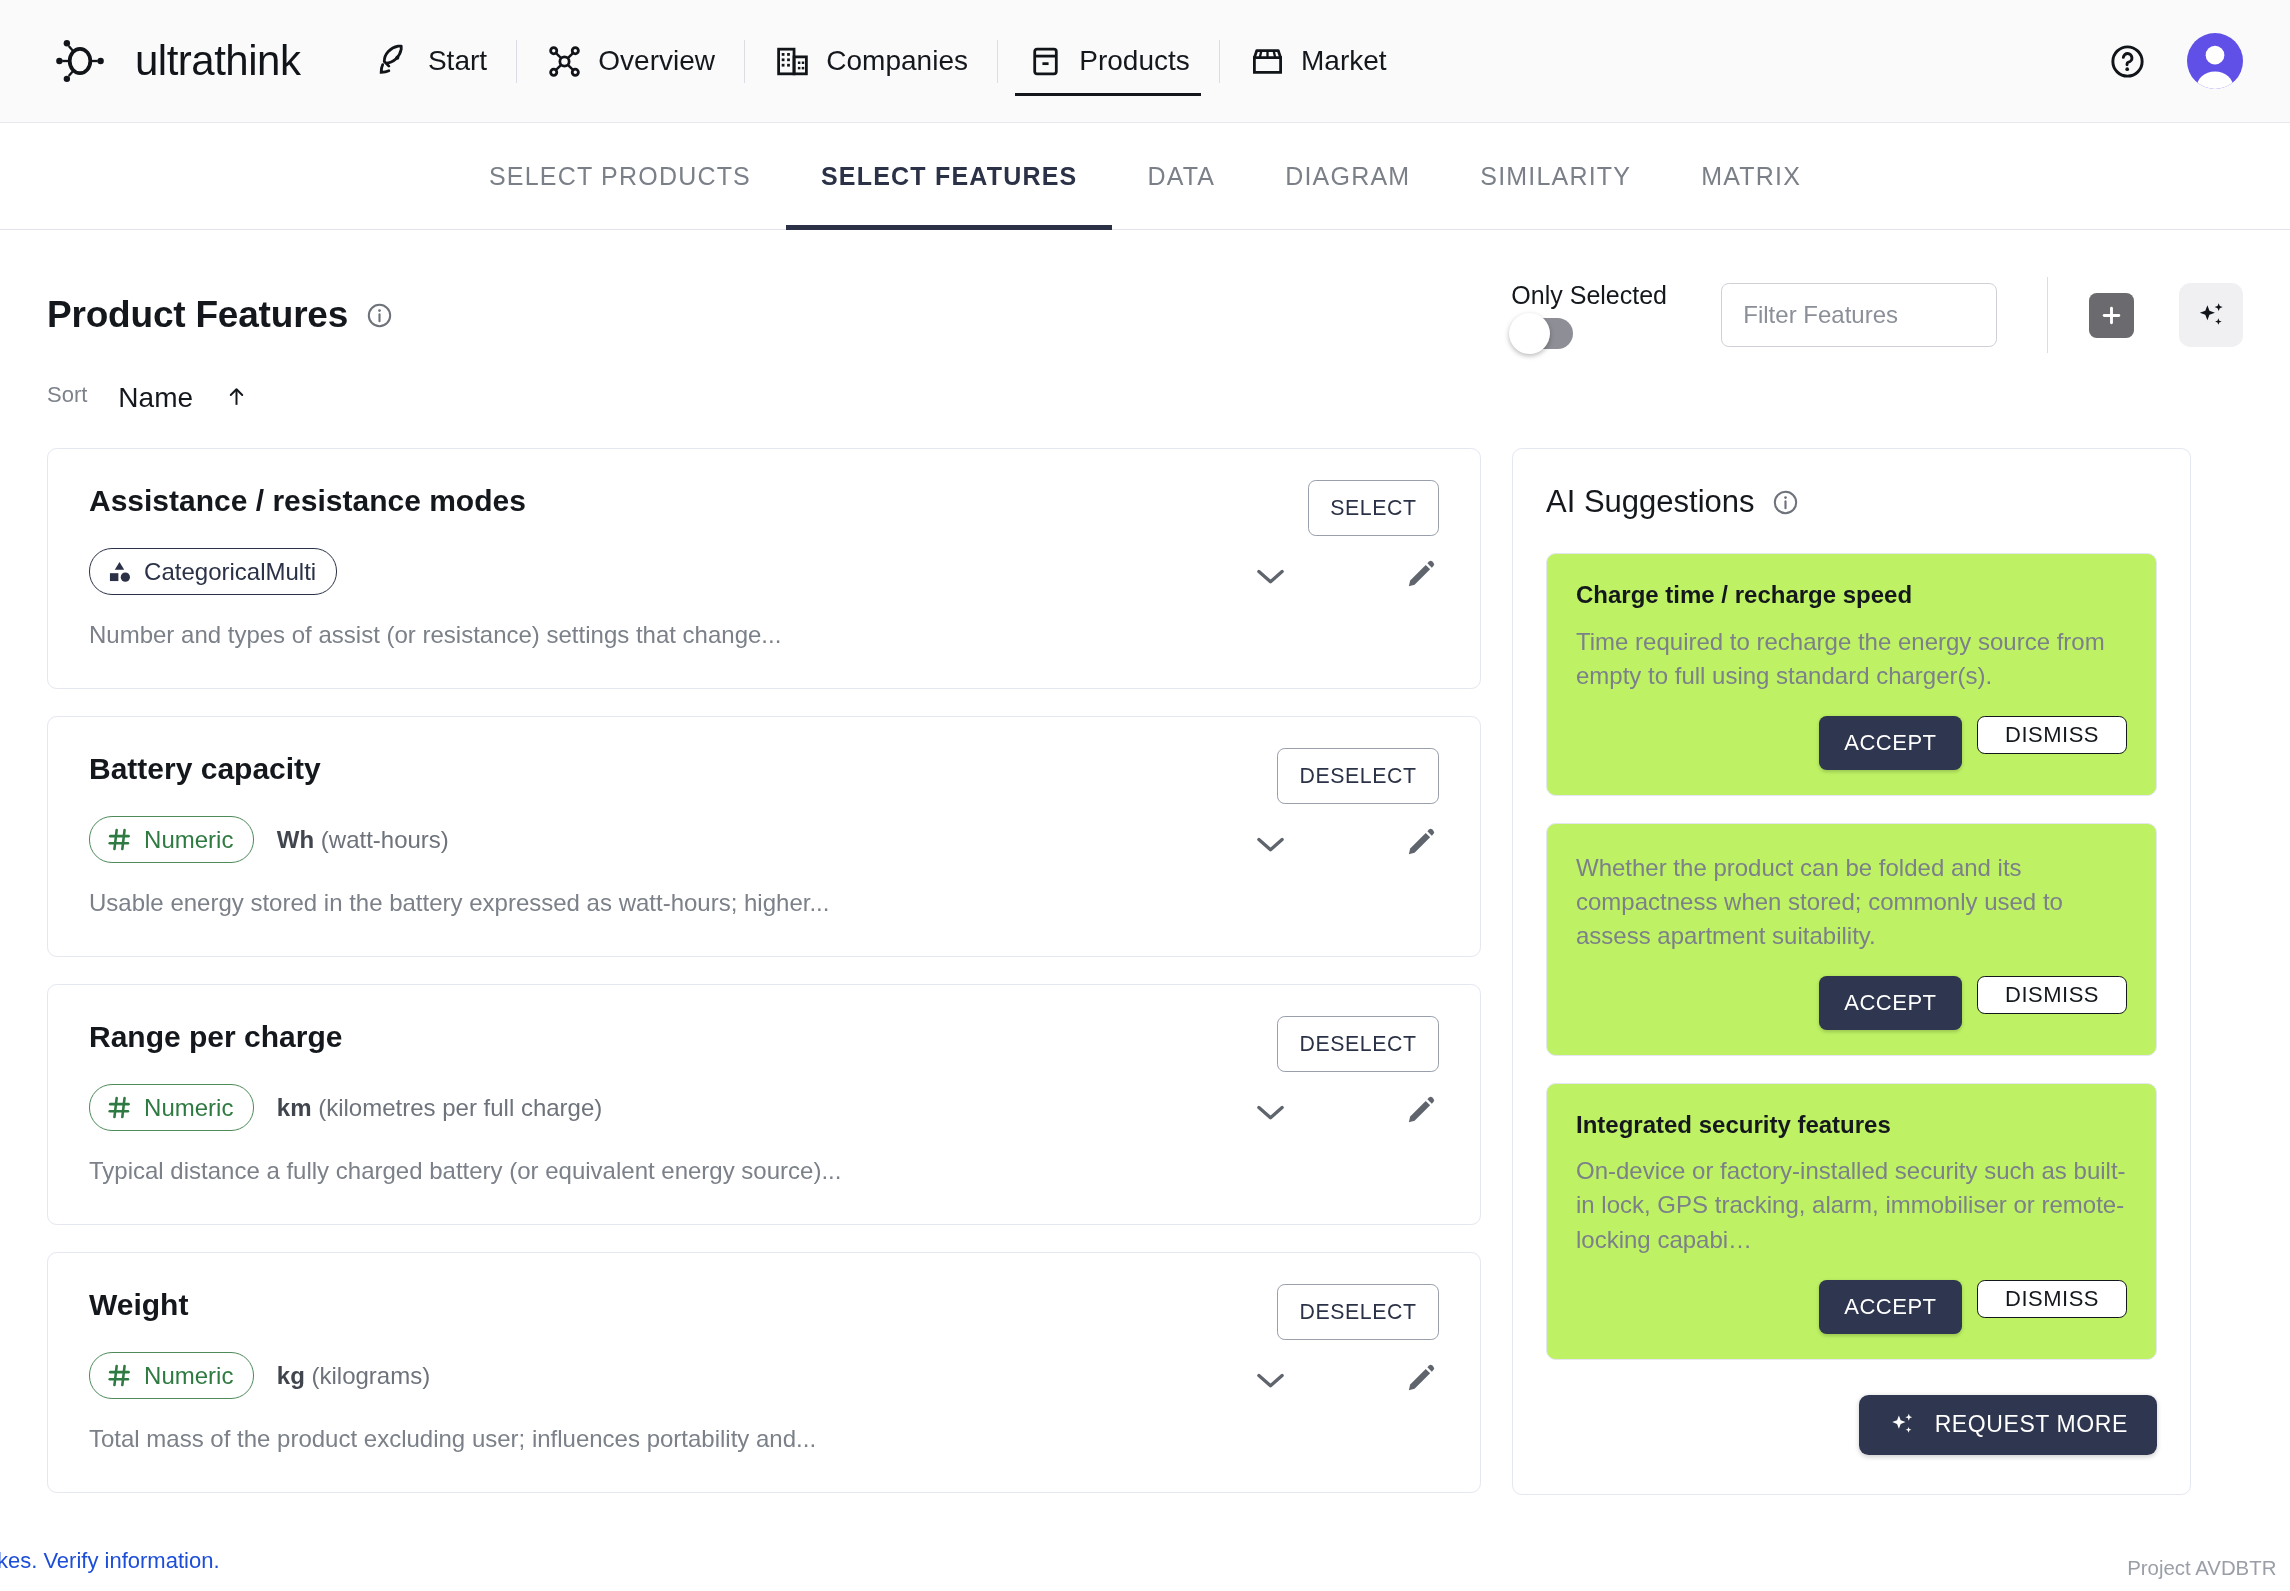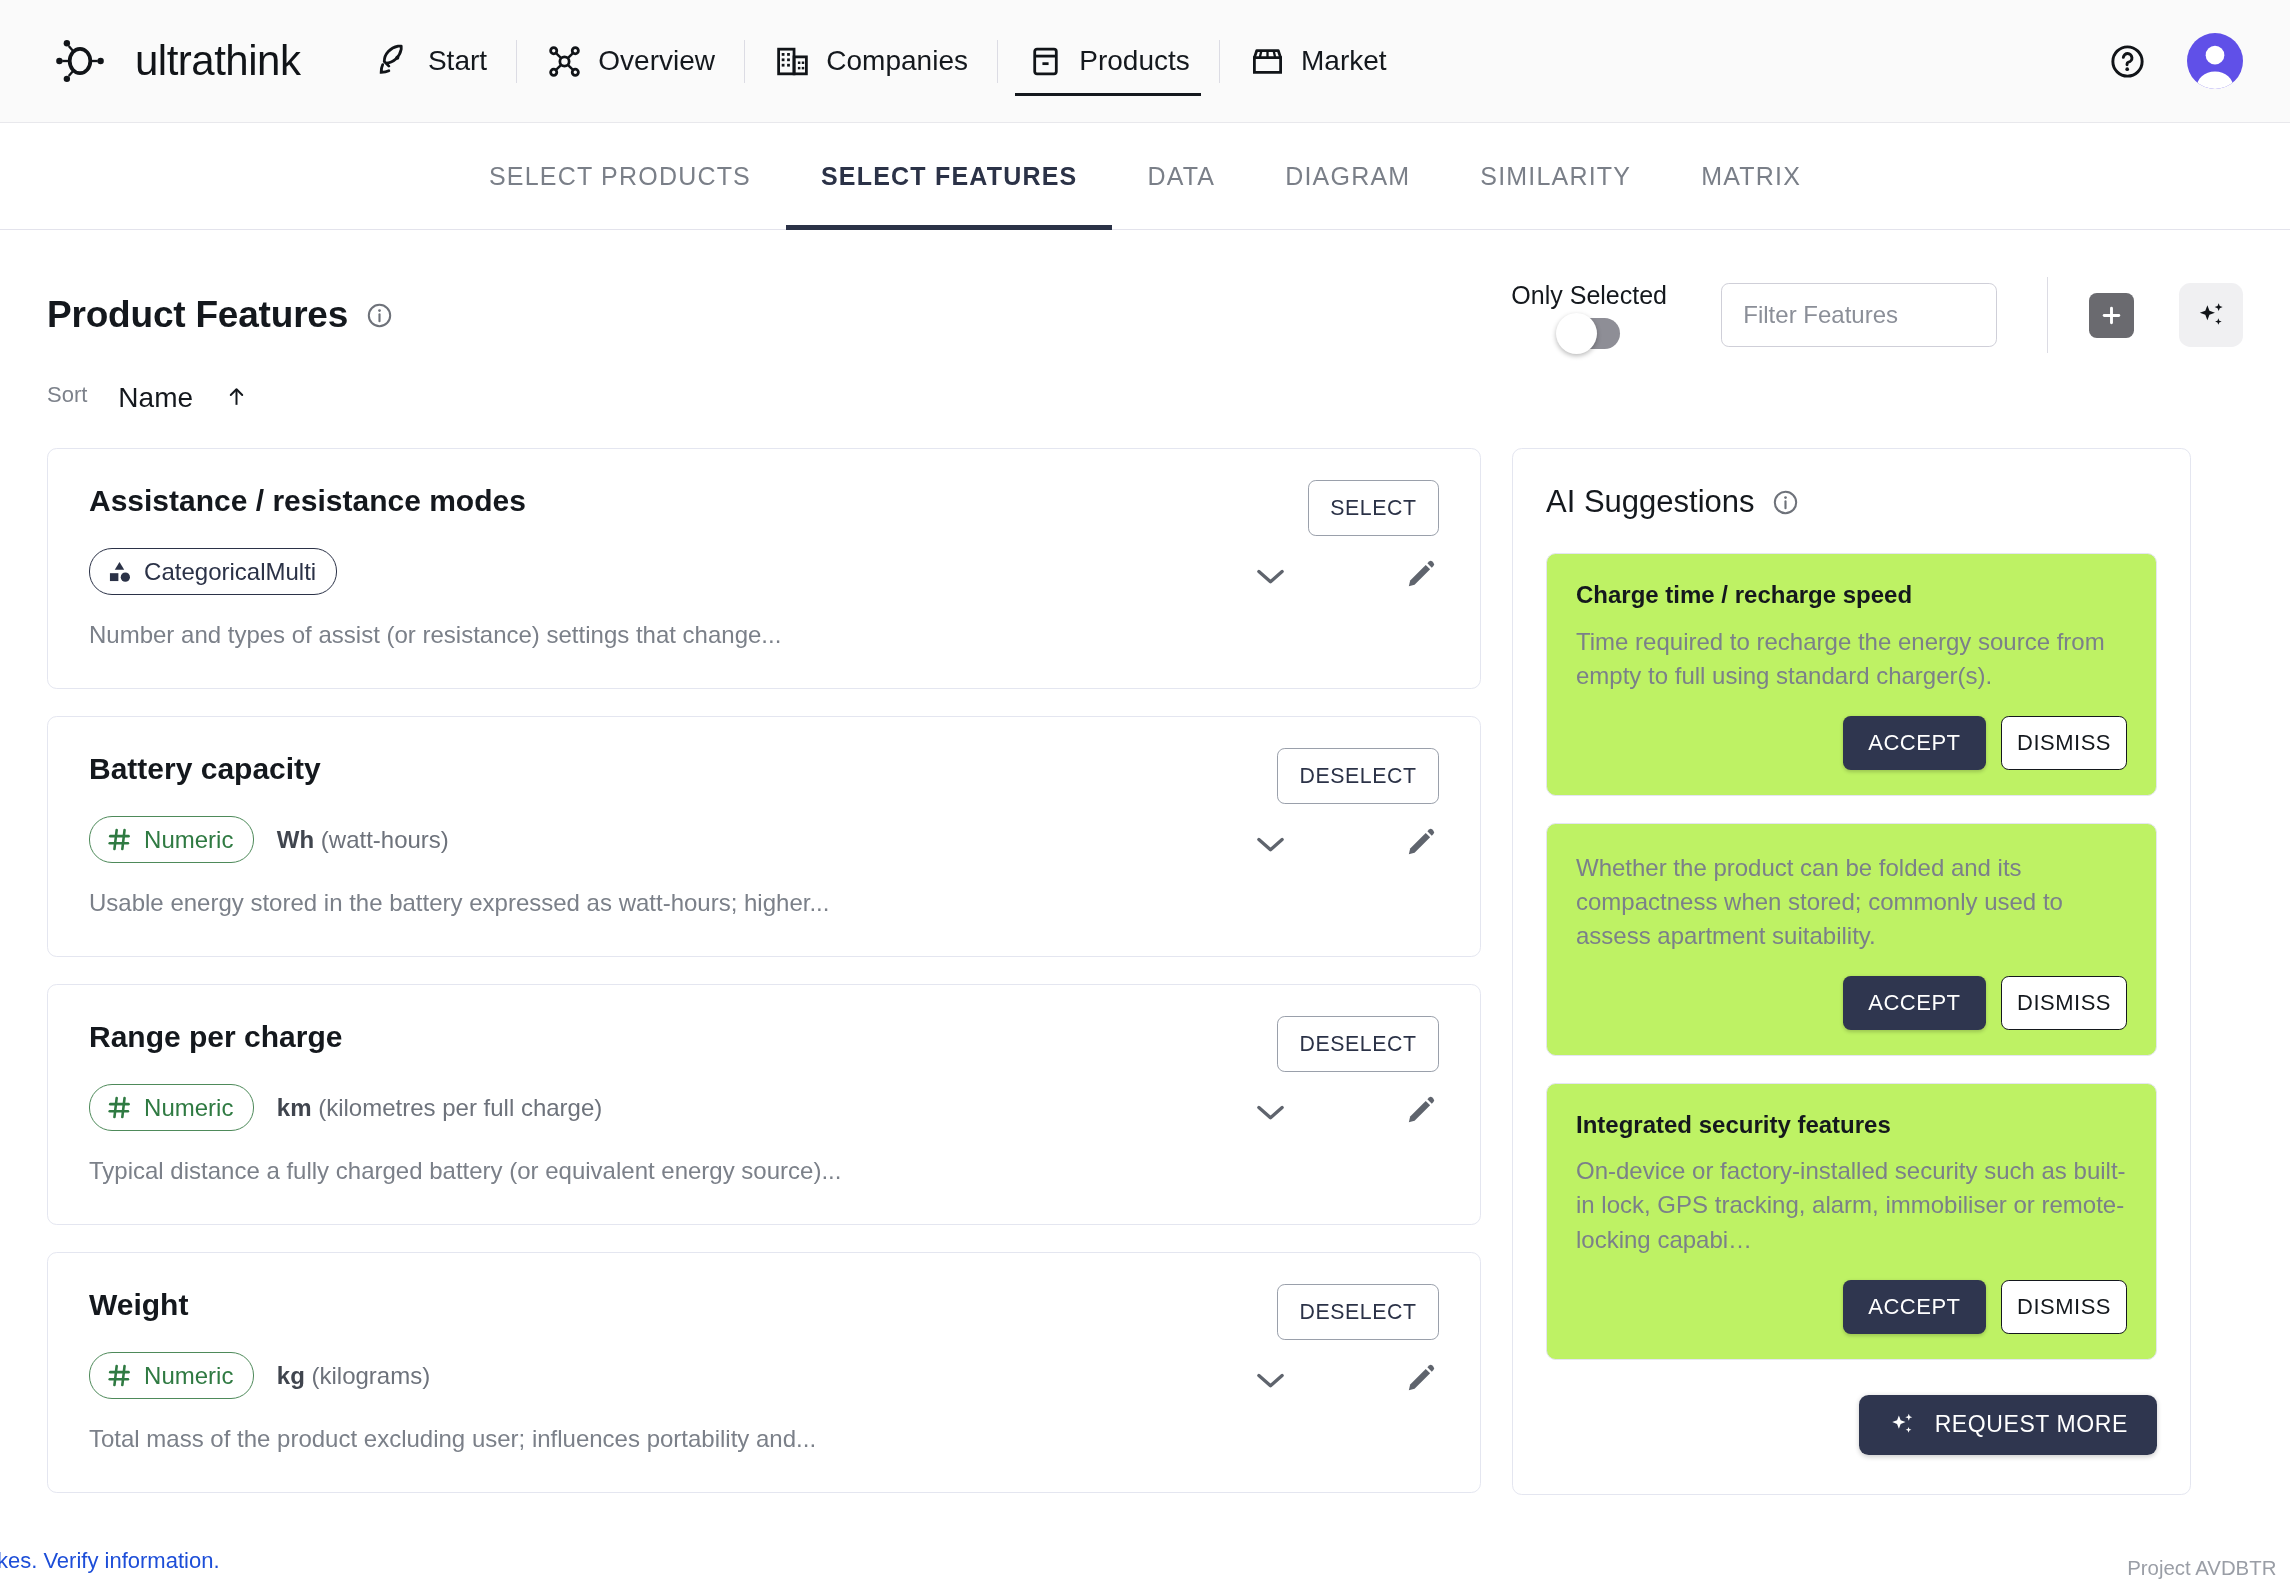--- a/index.html
+++ b/index.html
@@ -73,21 +73,21 @@
 
   .headrow {
     display:flex; align-items:center;
     margin-top: 47px;
     height: 76px;
   }
   .page-title { font-size: 37px; font-weight: 700; color:#14181d; letter-spacing:-0.2px; }
   .info-icon { width: 27px; height:27px; margin-left: 17.5px; display:block; cursor:pointer; }
 
   .head-controls { margin-left:auto; display:flex; align-items:center; gap: 0; }
-  .only-selected { display:flex; flex-direction:column; align-items:center; gap: 7.8px; margin-right: 54px;}
+  .only-selected { display:flex; flex-direction:column; gap: 7.8px; margin-right: 54px;}
   .only-selected-label { font-size: 25px; color:#14181d; }
   .switch {
     width: 62px; height: 31px; border-radius: 15.5px; background:#8e8e96;
     position:relative; cursor:pointer;
   }
   .switch .knob {
     position:absolute; left: -1.9px; top:-4.9px; width: 41px; height:41px; border-radius:50%;
     background:#fff; box-shadow: 0 1.9px 4.9px rgba(0,0,0,.28);
   }
   .filter-input {
@@ -167,21 +167,21 @@
   .scard-desc { font-size: 24px; color:#7b8089; line-height: 1.42; }
   .scard-actions { display:flex; justify-content:flex-end; gap: 15.5px; margin-top: 23px; }
   .btn-accept {
     background:#2f364f; color:#fff; border:none; border-radius:7.8px;
     height: 54px; padding: 0 25px; font-size: 22px; letter-spacing:0.5px;
     cursor:pointer; font-family:"Liberation Sans", sans-serif;
     box-shadow: 0 1.9px 3.9px rgba(0,0,0,.18);
   }
   .btn-dismiss {
     background:#fff; color:#14181d; border:1px solid #14181d; border-radius:7.8px;
-    height: 54px; padding: 0 15px; font-size: 22px; letter-spacing:0.5px;
+    height: 38px; padding: 0 27px; font-size: 22px; letter-spacing:0.5px;
     cursor:pointer; font-family:"Liberation Sans", sans-serif;
   }
   .ai-foot { display:flex; justify-content:flex-end; margin-top: 35px; }
   .btn-request {
     background:#2f364f; color:#fff; border:none; border-radius:9.7px;
     height: 60px; padding: 0 29px; font-size: 23px; letter-spacing:0.6px;
     display:flex; align-items:center; gap: 17.5px; cursor:pointer;
     font-family:"Liberation Sans", sans-serif;
     box-shadow: 0 1.9px 4.9px rgba(0,0,0,.2);
   }

